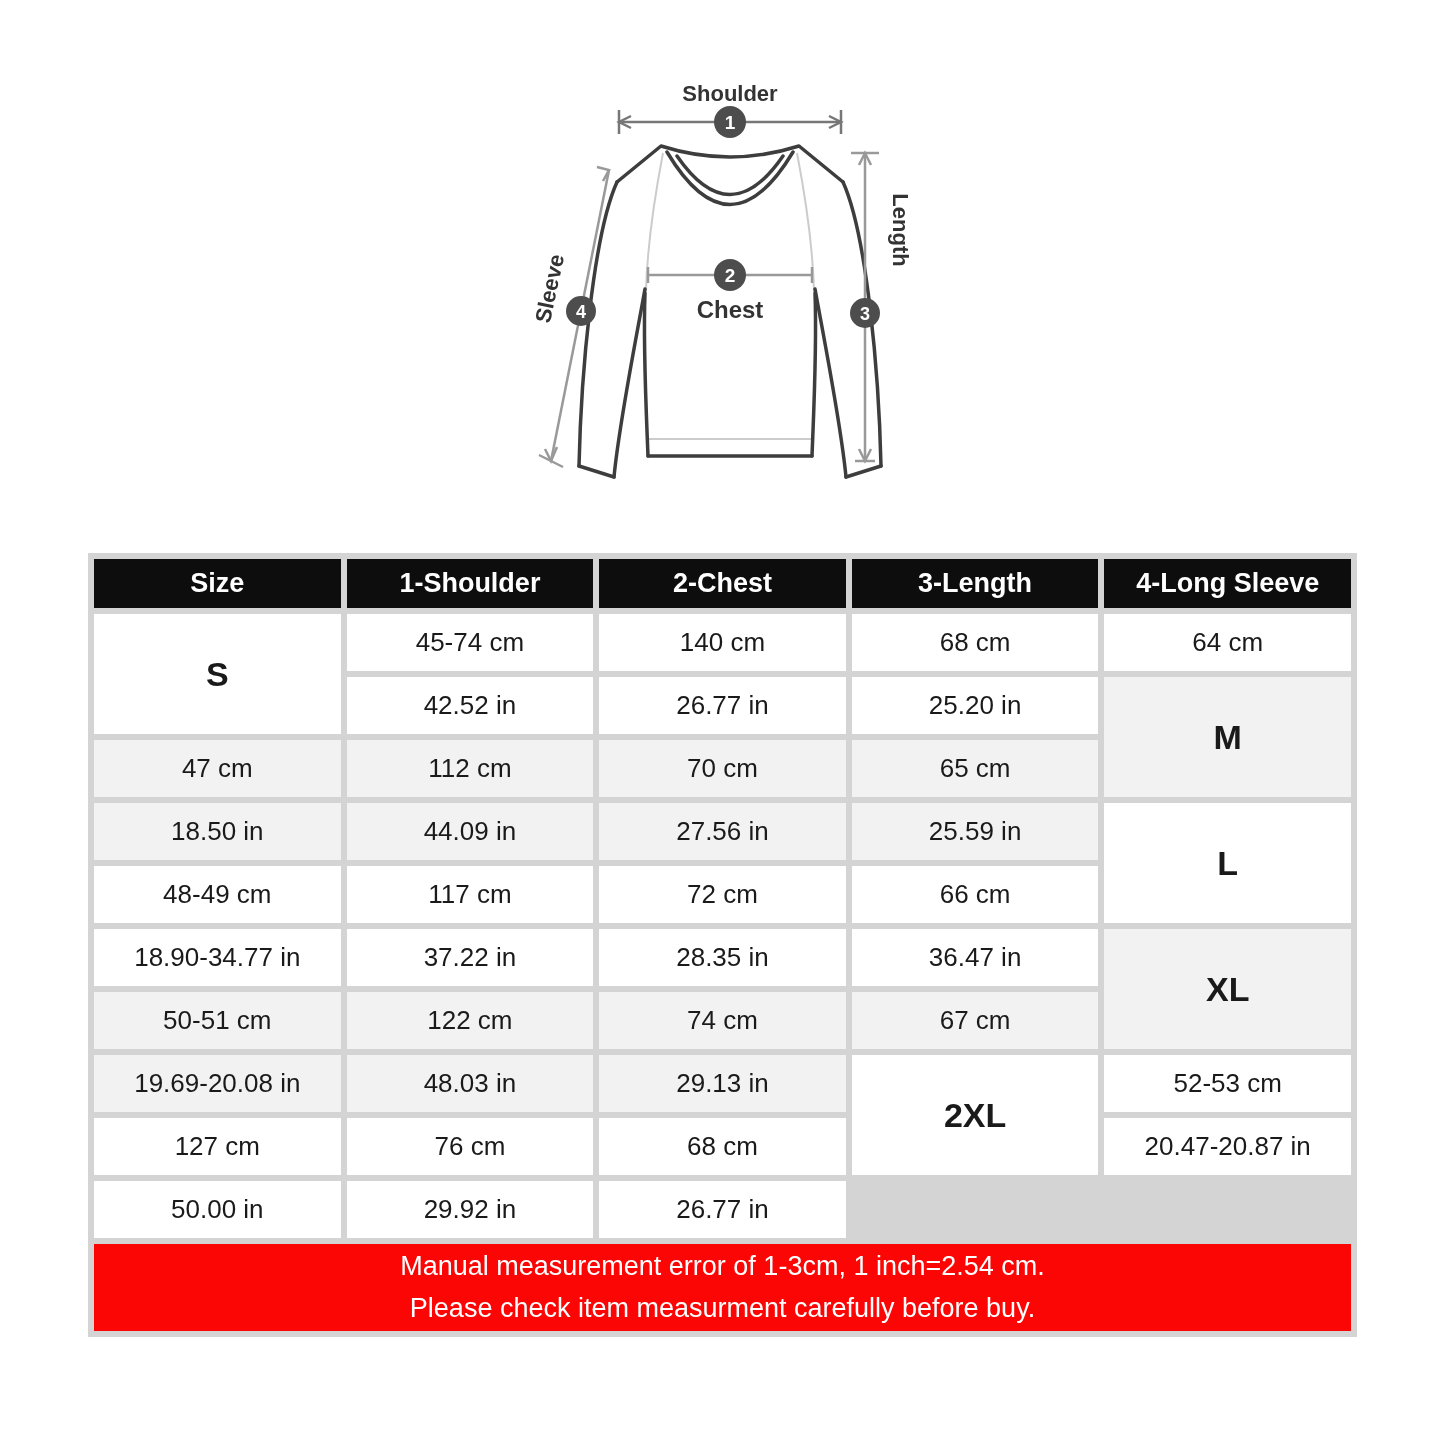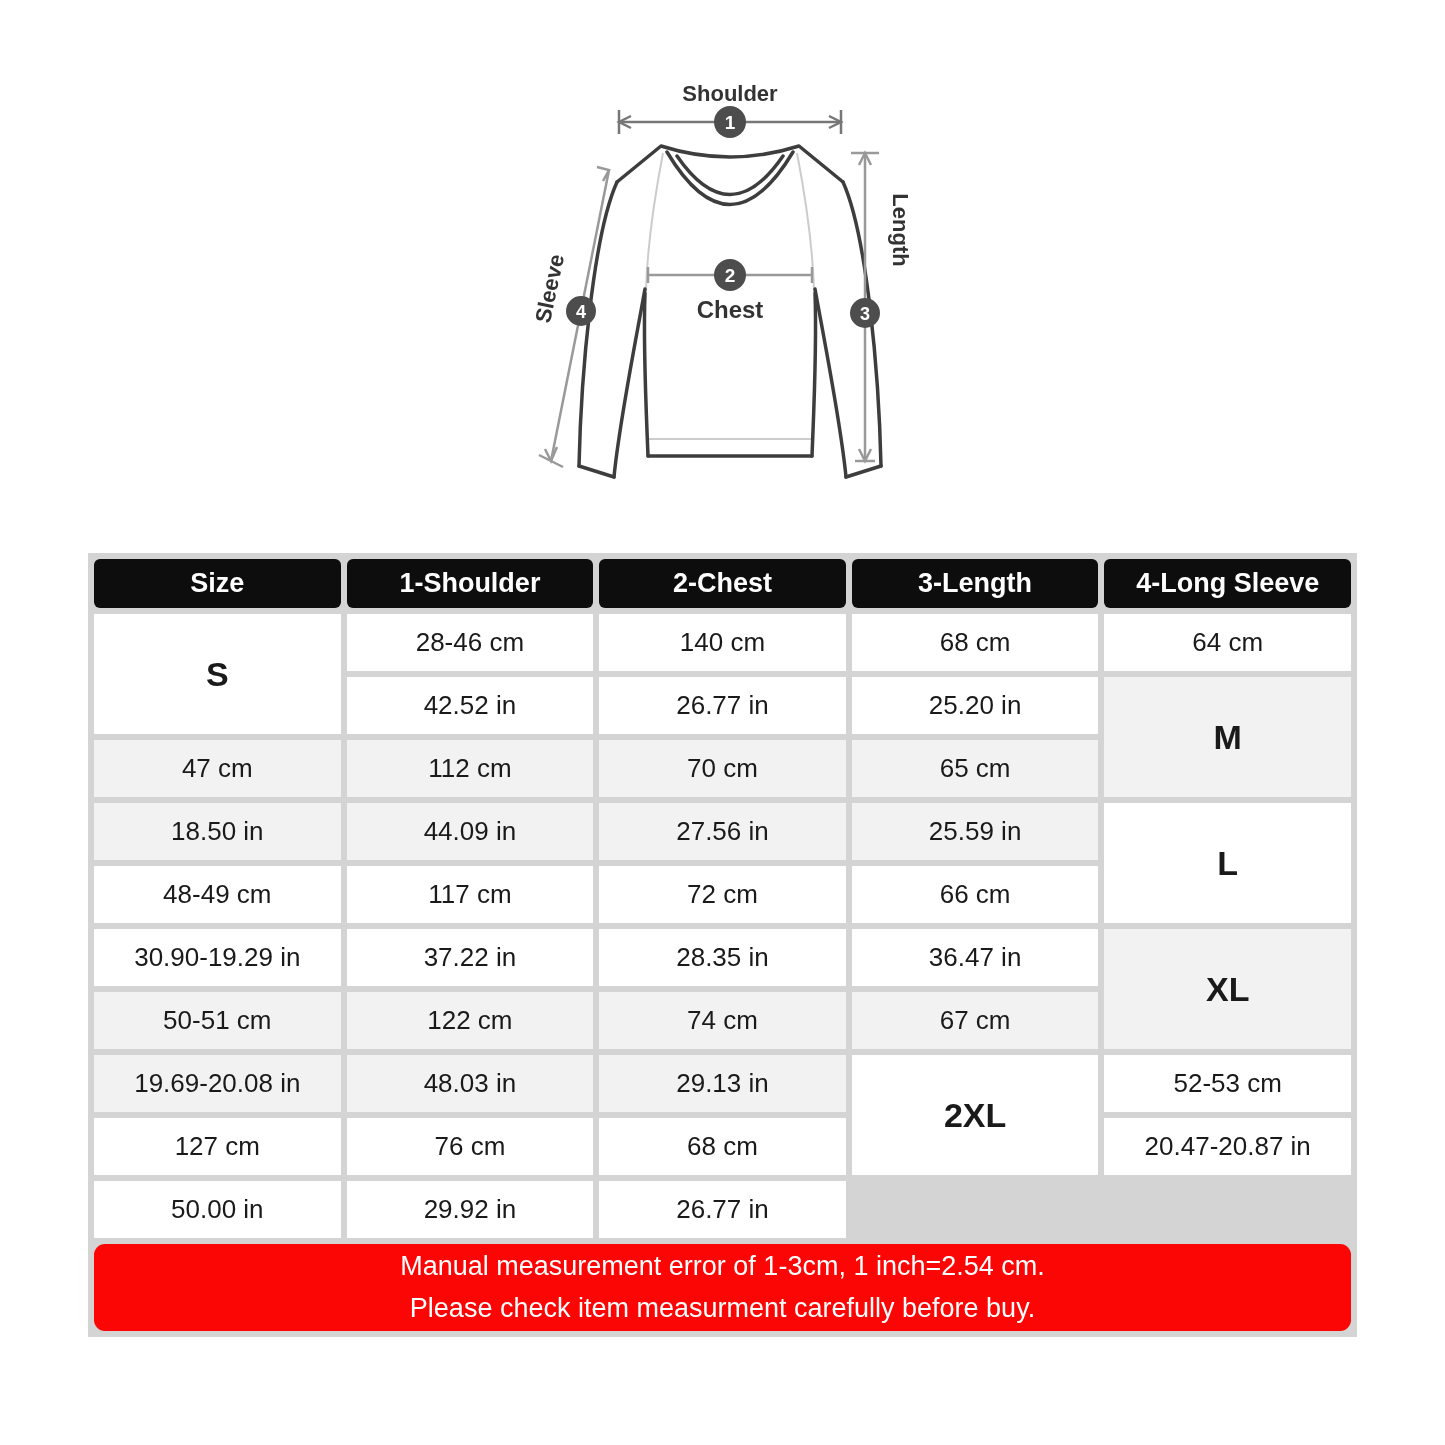--- a/index.html
+++ b/index.html
@@ -31,37 +31,36 @@
     grid-template-columns:repeat(5,1fr);
     grid-template-rows:49px repeat(10,57px) 87px;
     gap:6px;
   }
   .cell{
     display:flex;align-items:center;justify-content:center;
     text-align:center;
   }
   .hdr{
     background:#0d0d0d;color:#ffffff;
-    font-weight:bold;font-size:27px;border-radius:6px;
+    font-weight:bold;font-size:27px;
   }
   .size-cell{
     grid-row:span 2;
     font-weight:bold;font-size:34px;
   }
   .val{font-size:26px;}
   .sec-a{background:#ffffff;}
   .sec-b{background:#f2f2f2;}
   .notice{
     grid-column:1 / -1;
     background:#fb0505;color:#ffffff;
     display:flex;flex-direction:column;
     align-items:center;justify-content:center;
     font-size:27px;line-height:1.55;
     text-align:center;
-    border-radius:11px;
   }
 </style>
 </head>
 <body>
 
 <div class="diagram-wrap">
   <svg viewBox="0 0 430 440">
 
     <g stroke="#cccccc" stroke-width="2" fill="none">
       <path d="M148,78 C138,130 132,180 131,216"></path>
@@ -142,21 +141,21 @@
 
 <div class="size-table">
 
   <div class="cell hdr">Size</div>
   <div class="cell hdr">1-Shoulder</div>
   <div class="cell hdr">2-Chest</div>
   <div class="cell hdr">3-Length</div>
   <div class="cell hdr">4-Long Sleeve</div>
 
   <div class="cell size-cell sec-a">S</div>
-  <div class="cell val sec-a">28-46 cm</div>
+  <div class="cell val sec-a">45-74 cm</div>
   <div class="cell val sec-a">140 cm</div>
   <div class="cell val sec-a">68 cm</div>
   <div class="cell val sec-a">64 cm</div>
   <div class="cell val sec-a">42.52 in</div>
   <div class="cell val sec-a">26.77 in</div>
   <div class="cell val sec-a">25.20 in</div>
 
   <div class="cell size-cell sec-b">M</div>
   <div class="cell val sec-b">47 cm</div>
   <div class="cell val sec-b">112 cm</div>
@@ -165,21 +164,21 @@
   <div class="cell val sec-b">18.50 in</div>
   <div class="cell val sec-b">44.09 in</div>
   <div class="cell val sec-b">27.56 in</div>
   <div class="cell val sec-b">25.59 in</div>
 
   <div class="cell size-cell sec-a">L</div>
   <div class="cell val sec-a">48-49 cm</div>
   <div class="cell val sec-a">117 cm</div>
   <div class="cell val sec-a">72 cm</div>
   <div class="cell val sec-a">66 cm</div>
-  <div class="cell val sec-a">30.90-19.29 in</div>
+  <div class="cell val sec-a">18.90-34.77 in</div>
   <div class="cell val sec-a">37.22 in</div>
   <div class="cell val sec-a">28.35 in</div>
   <div class="cell val sec-a">36.47 in</div>
 
   <div class="cell size-cell sec-b">XL</div>
   <div class="cell val sec-b">50-51 cm</div>
   <div class="cell val sec-b">122 cm</div>
   <div class="cell val sec-b">74 cm</div>
   <div class="cell val sec-b">67 cm</div>
   <div class="cell val sec-b">19.69-20.08 in</div>

